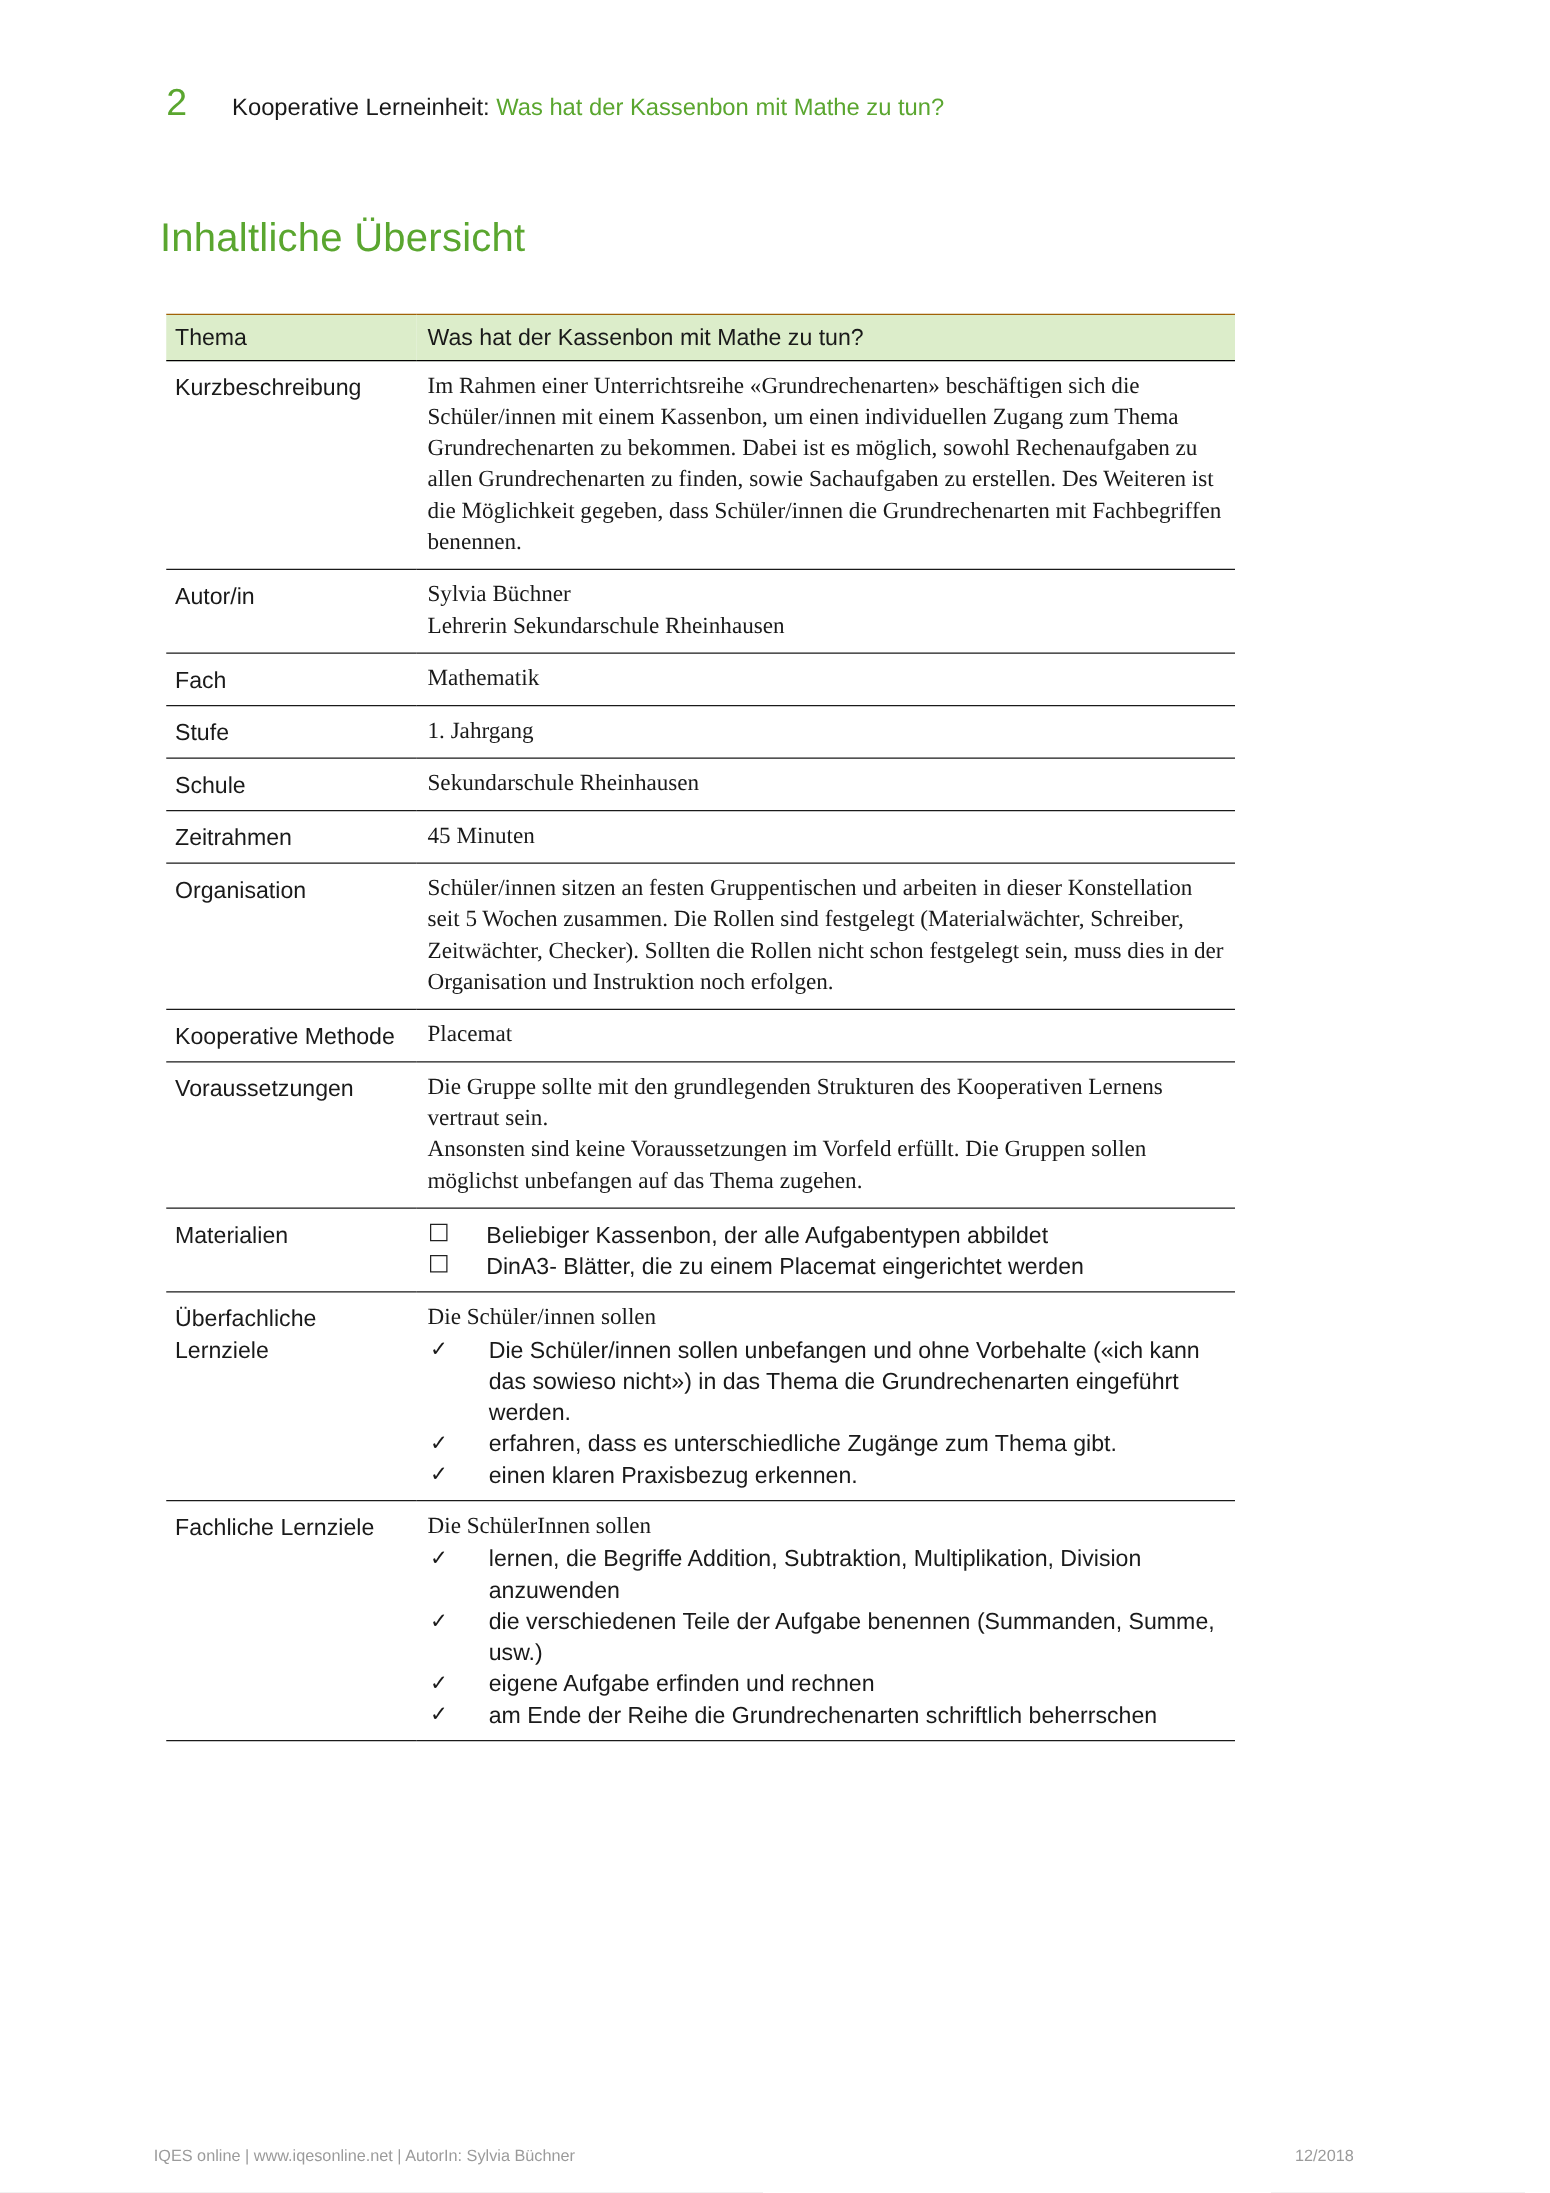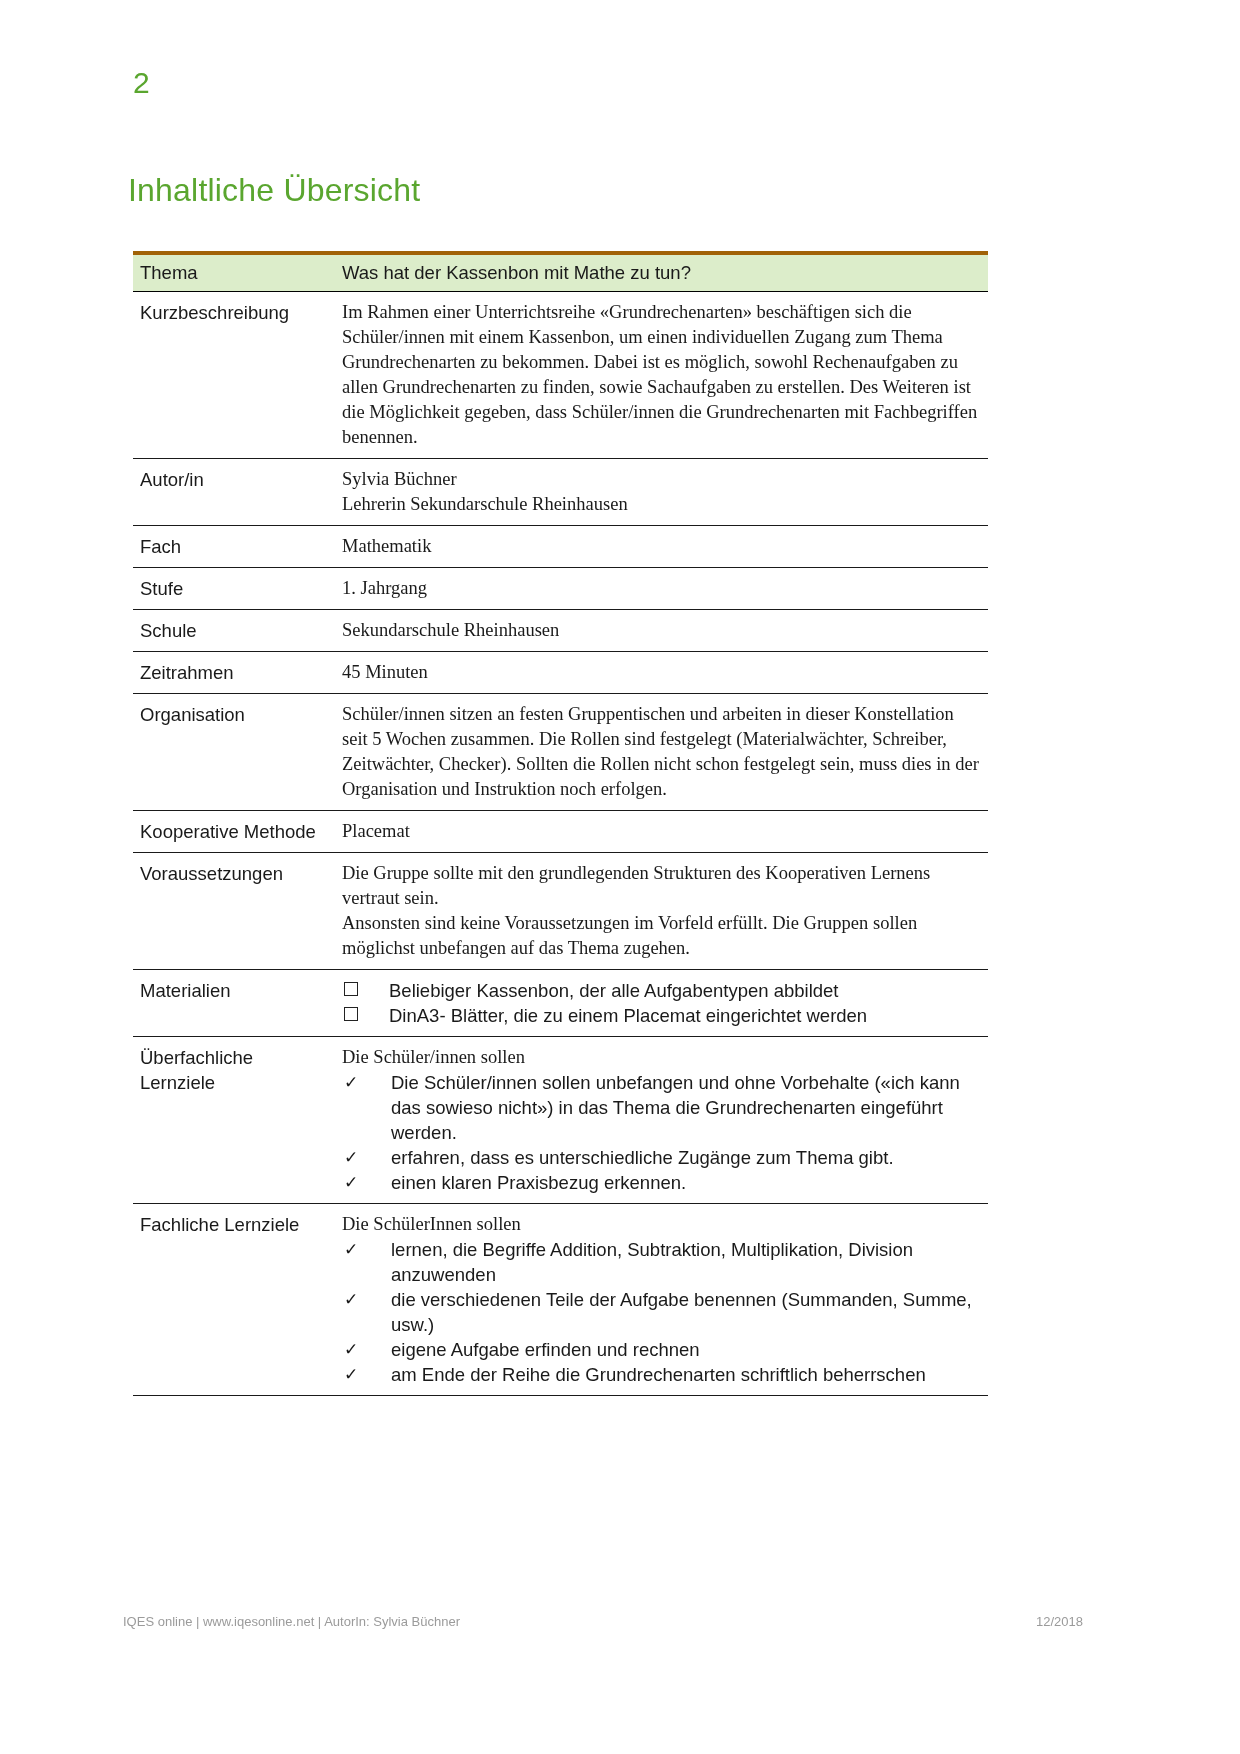--- a/index.html
+++ b/index.html
@@ -32,21 +32,21 @@
   .doc-header .header-highlight{color:var(--accent);}
   .doc-title{
     position:absolute;top:172px;left:128px;
     font-size:32px;font-weight:400;color:var(--accent);
     letter-spacing:0.2px;
   }
   table.overview{
     position:absolute;top:251px;left:133px;
     width:855px;
     border-collapse:collapse;
-    border-top:4px solid #a16207;
+    border-top:1px solid #a16207;
     font-size:18.5px;line-height:25px;
   }
   table.overview td{
     vertical-align:top;
     border-bottom:1px solid var(--rule);
   }
   td.label-cell{
     width:200px;
     padding:8px 8px 8px 7px;
   }
@@ -73,32 +73,36 @@
     margin-left:2px;
     font-size:17px;
     display:inline-block;
   }
   .item .item-text{
     display:block;
     margin-left:31px;
     flex:1 1 auto;
   }
   .doc-footer{
-    position:absolute;top:1614px;left:123px;width:960px;
+    position:absolute;top:1717px;left:123px;width:960px;
     display:flex;justify-content:space-between;
     font-size:13px;color:var(--footer-gray);
   }
 </style>
 </head>
 <body>
 
 <div class="page">
 
   <div class="doc-header">
     <span class="page-number">2</span>
+    <span class="header-text">
+      <span class="header-prefix">Kooperative Lerneinheit: </span>
+      <span class="header-highlight">Was hat der Kassenbon mit Mathe zu tun?</span>
+    </span>
   </div>
 
   <h1 class="doc-title">Inhaltliche Übersicht</h1>
 
   <table class="overview">
     <tbody>
       <tr class="header-row">
         <td class="label-cell">Thema</td>
         <td class="value-cell">Was hat der Kassenbon mit Mathe zu tun?</td>
       </tr>

